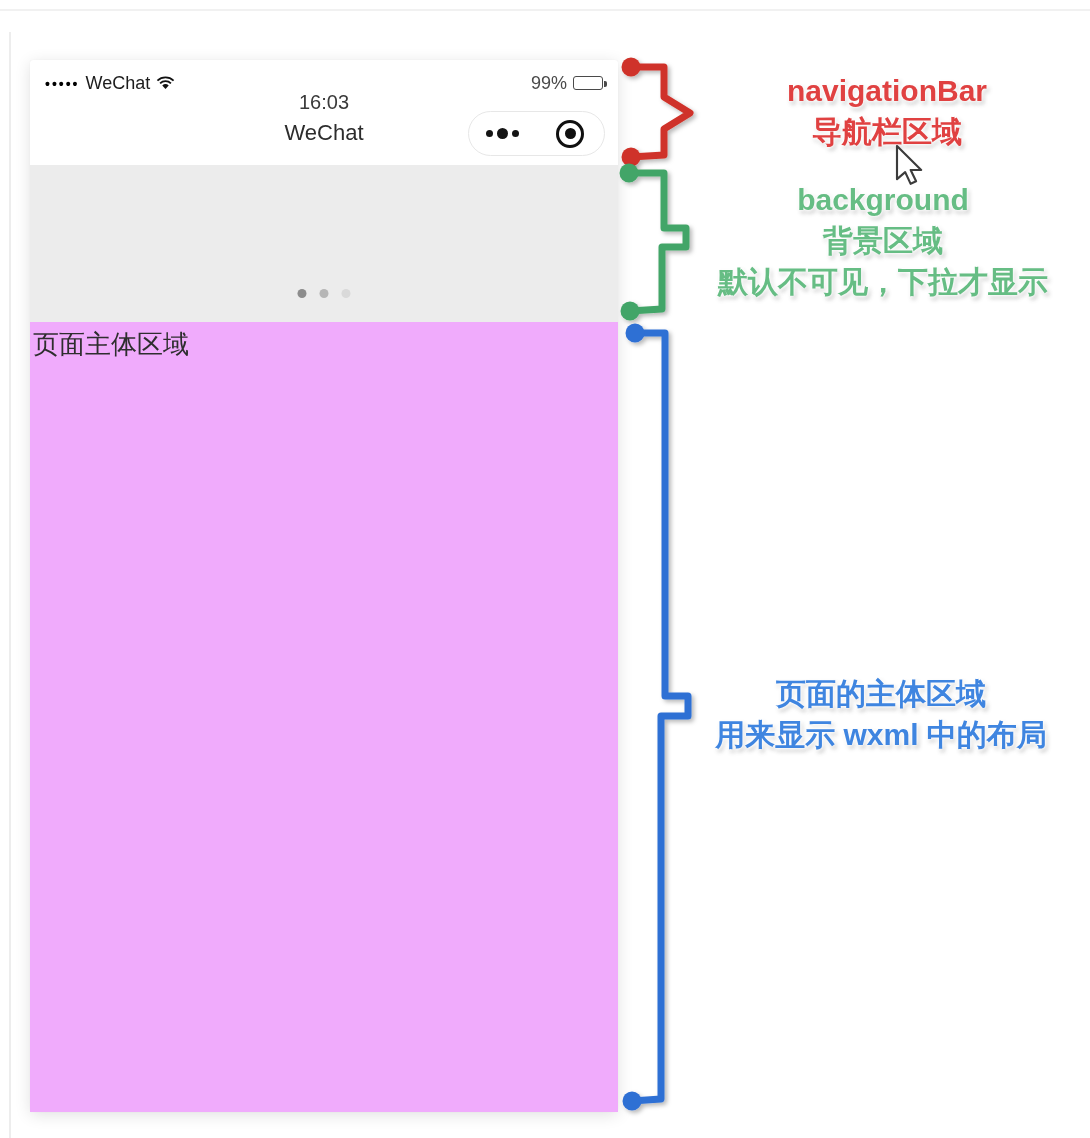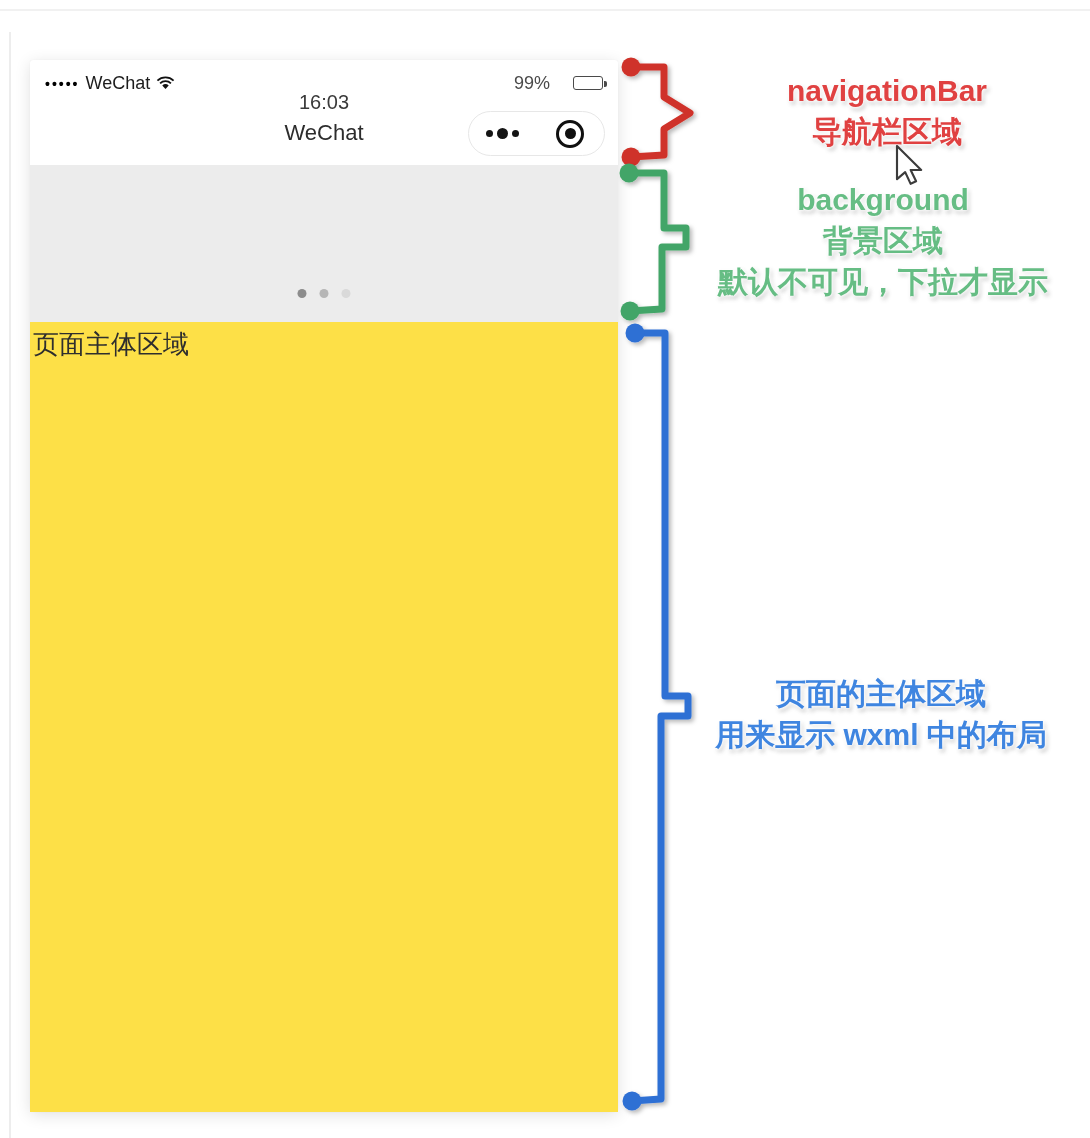--- a/index.html
+++ b/index.html
@@ -15,21 +15,21 @@
            background:#fff; border-radius:3px;
            box-shadow:0 3px 16px rgba(0,0,0,.12), 0 0 1px rgba(0,0,0,.08);
            display:flex; flex-direction:column; }
 
   .status-bar { height:46px; display:flex; align-items:center; padding:0 15px; position:relative; }
   .sb-left { display:flex; align-items:center; gap:6px; }
   .signal-dots { font-size:14px; letter-spacing:2px; color:#000; font-weight:bold; line-height:1; padding-top:2px; }
   .carrier { font-size:18px; color:#1c1c1c; }
   .wifi { width:19px; height:15px; display:inline-block; }
   .sb-time { position:absolute; left:0; right:0; text-align:center; font-size:20px; color:#3a3a3a;margin-top:38px; }
-  .sb-right { margin-left:auto; display:flex; align-items:center; gap:23px; z-index:1;text-align:center; }
+  .sb-right { margin-left:auto; display:flex; align-items:center; gap:6px; z-index:1;text-align:center; }
   .battery-pct { font-size:18px; color:#4a4a4a; }
   .battery { position:relative; width:30px; height:14px; border:1.5px solid #4a4a4a; border-radius:3px; padding:1.5px; }
   .battery-fill { width:100%; height:100%; background:#111; border-radius:1px; }
   .battery-nub { position:absolute; right:-4.5px; top:3.5px; width:3px; height:6px; background:#4a4a4a; border-radius:0 2px 2px 0; }
 
   .nav-bar { height:59px; position:relative; }
   .nav-title { position:absolute; left:0; right:0; top:14px; text-align:center; font-size:22px; color:#2d2d2d; }
   .capsule { position:absolute; right:13px; top:5px; width:137px; height:45px; border:1.5px solid #e7e7e7;
              border-radius:23px; background:#fff; display:flex; align-items:center; }
   .capsule-menu { flex:1; display:flex; align-items:center; justify-content:center; gap:4px; height:100%; cursor:pointer; }
@@ -38,21 +38,21 @@
   .cdot.m { width:11px; height:11px; }
   .capsule-record { flex:1; display:flex; align-items:center; justify-content:center; height:100%; cursor:pointer; }
   .record-ring { width:28px; height:28px; border:3.5px solid #101010; border-radius:50%; display:flex; align-items:center; justify-content:center; }
   .record-core { width:11px; height:11px; background:#101010; border-radius:50%; }
 
   .bg-area { height:157px; background:#ececec; position:relative; }
   .pager-dots { position:absolute; left:50%; transform:translateX(-50%); bottom:24px; display:flex; gap:13px; }
   .pdot { width:9px; height:9px; border-radius:50%; }
   .pdot.d1 { background:#8c8c8c; } .pdot.d2 { background:#b6b6b6; } .pdot.d3 { background:#d9d9d9; }
 
-  .page-body { flex:1; background:#fde047;font-family:Liberation Mono, monospace; }
+  .page-body { flex:1; background:#f0abfc;font-family:Liberation Mono, monospace; }
   .page-body-text { font-size:26px; color:#2e2e2e; padding:5px 3px; }
 
   
   .ann { position:absolute; width:430px; text-align:center; font-weight:bold; font-size:30px; line-height:41px;
          text-shadow:0 0 2px #fff, 0 0 4px #fff, 0 0 6px #fff, 0 0 8px #fff, 2px 3px 4px rgba(90,90,90,.45); }
   .ann-red   { left:672px; top:70px;  color:#e04141; }
   .ann-green { left:668px; top:179px; color:#66bd84; }
   .ann-blue  { left:666px; top:673px; color:#3f85e0; }
 
   .overlay { position:absolute; left:0; top:0; width:1090px; height:1138px; pointer-events:none; z-index:5; }

